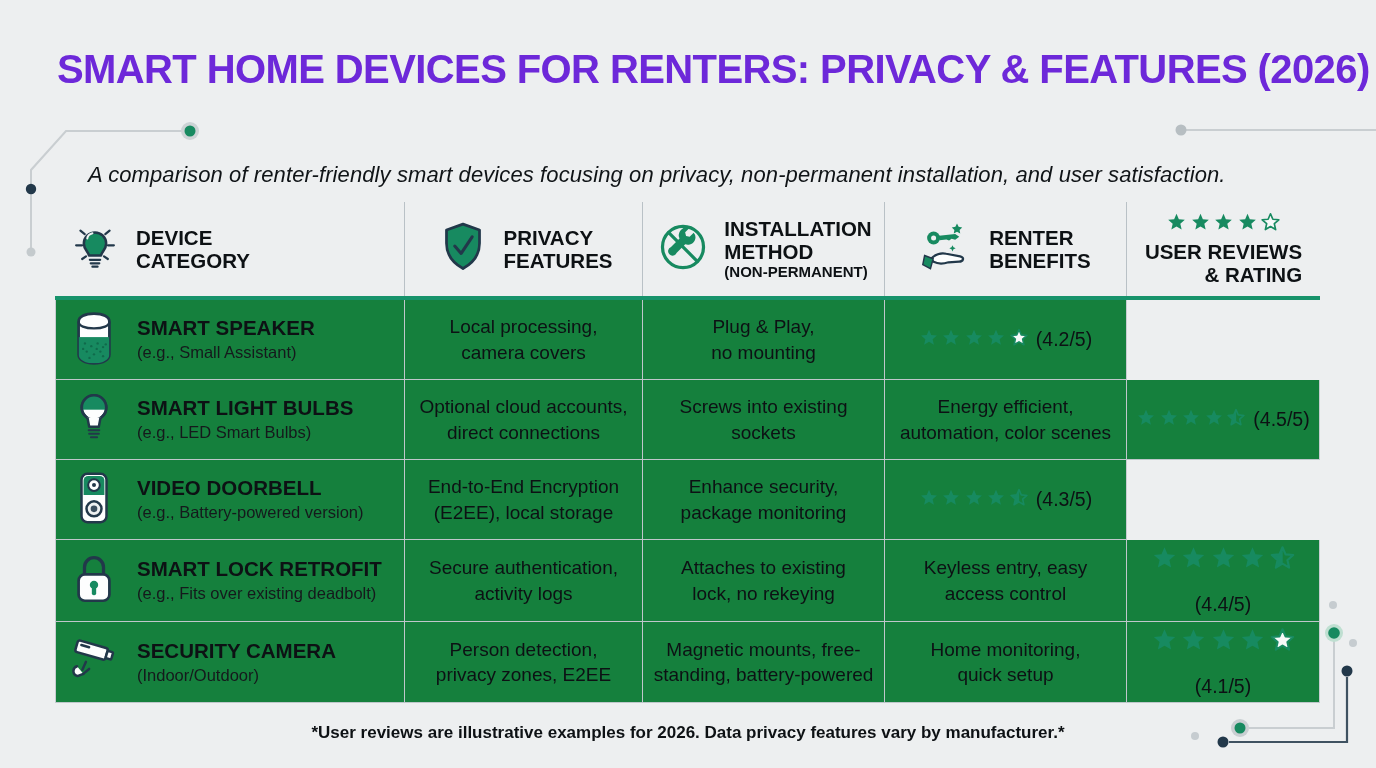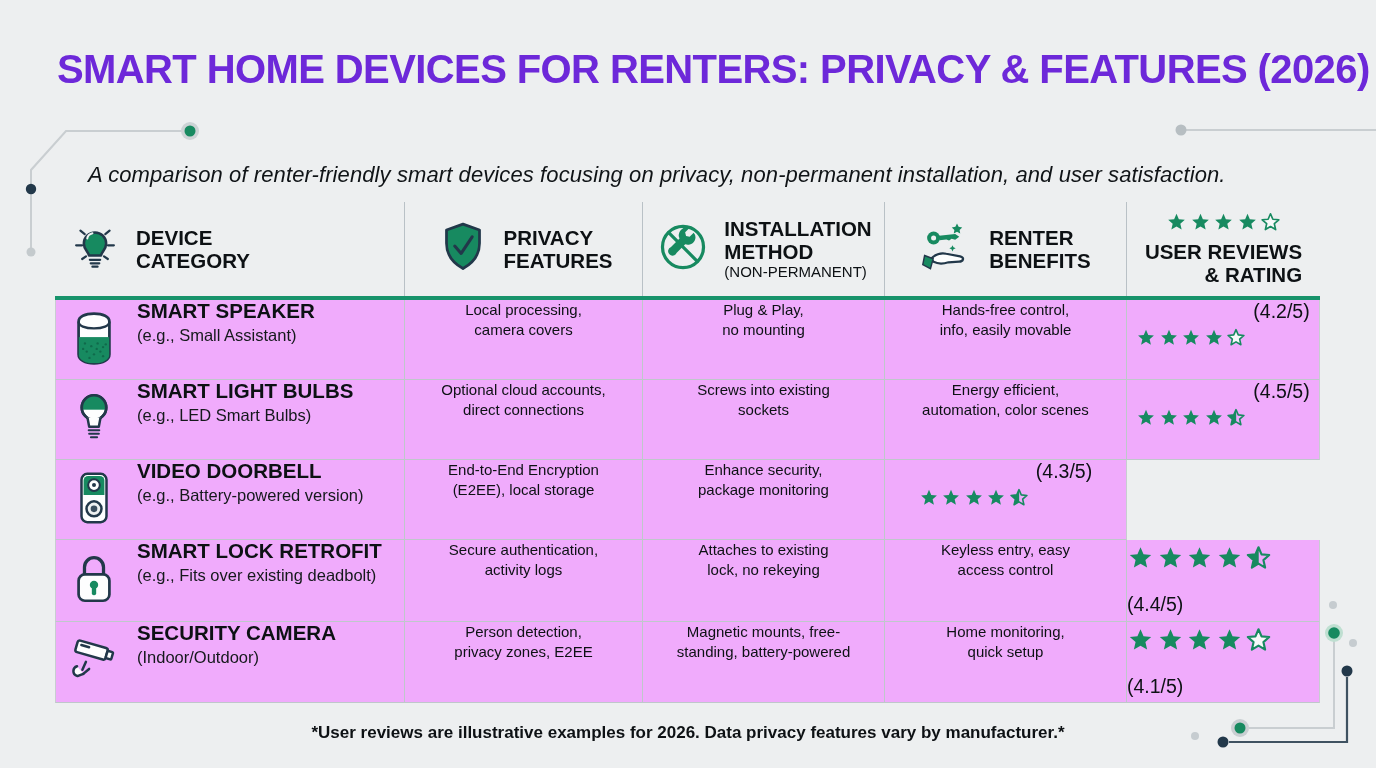--- a/index.html
+++ b/index.html
@@ -21,32 +21,32 @@
   .thead{
     display:grid;grid-template-columns:350px 238px 242px 242px 193px;
     height:94px;border-bottom:4px solid #17936b;
   }
   .h-cell{display:flex;align-items:center;gap:13px;border-right:1.5px solid #b9c1c6;padding:0 6px}
   .h-cell.c1{padding-left:12px}
   .h-cell.c2,.h-cell.c3,.h-cell.c4{justify-content:center}
   .h-cell.c5{flex-direction:column;justify-content:center;gap:3px;border-right:none}
   .h-line{font-size:20.5px;font-weight:700;line-height:1.14;color:#0d1114}
   .h-cell.c5 .h-line{text-align:right}
-  .h-sub{font-size:15px;font-weight:400;color:#0d1114;line-height:1.2}
+  .h-sub{font-size:15px;font-weight:700;color:#0d1114;line-height:1.2}
   .trow{display:grid;grid-template-columns:350px 238px 242px 242px 193px}
   .cell{
-    background:#f0abfc;border-right:1.5px solid #bfc7cb;border-bottom:1.5px solid #bfc7cb;
-    display:flex;justify-content:center;
+    background:#15803d;border-right:1.5px solid #bfc7cb;border-bottom:1.5px solid #bfc7cb;
+    display:flex;align-items:center;justify-content:center;
   }
   .cell.c5{border-right:1.5px solid #c8cdd1}
   .cell.c1{justify-content:flex-start;gap:15px;padding-left:10px;border-left:1.5px solid #c8cdd1}
   .icon-box{width:56px;display:flex;justify-content:center;align-items:center;flex:0 0 56px}
   .dev-name{font-size:20.5px;font-weight:700;line-height:1.12;color:#0d1114}
   .dev-sub{font-size:16.5px;margin-top:3px;color:#15191c;line-height:1.1}
-  .tcell{white-space:pre-line;text-align:center;font-size:15px;line-height:1.32;padding:0 4px;color:#0d1114}
+  .tcell{white-space:pre-line;text-align:center;font-size:19px;line-height:1.32;padding:0 4px;color:#0d1114}
   .rating{gap:7px}
   .rating.stacked{flex-direction:column;gap:17px}
   .stars{display:flex;gap:2.5px;align-items:center}
   .rate-label{font-size:19.5px;color:#0d1114}
   .footnote{
     position:absolute;left:0;top:723px;width:100%;margin:0;text-align:center;z-index:2;
     font-size:17px;font-weight:600;color:#0d1114;
   }
 </style>
 </head>
@@ -209,24 +209,20 @@
           </div>
         </div>
         <div class="cell c2">
           <div class="tcell">Local processing,
 camera covers</div>
         </div>
         <div class="cell c3">
           <div class="tcell">Plug &amp; Play,
 no mounting</div>
         </div>
-        <div class="cell c4">
-          <div class="tcell">Hands-free control,
-info, easily movable</div>
-        </div>
         <div class="cell c5 rating">
           <span class="stars">
             <span><svg width="20" height="20" viewBox="0 0 24 24">
                 <path d="M12 2 L14.7 8.28 L21.51 8.91 L16.37 13.42 L17.88 20.09 L12 16.6 L6.12 20.09 L7.63 13.42 L2.49 8.91 L9.3 8.28 Z" fill="#178a60"></path>
               </svg></span>
             <span><svg width="20" height="20" viewBox="0 0 24 24">
                 <path d="M12 2 L14.7 8.28 L21.51 8.91 L16.37 13.42 L17.88 20.09 L12 16.6 L6.12 20.09 L7.63 13.42 L2.49 8.91 L9.3 8.28 Z" fill="#178a60"></path>
               </svg></span>
             <span><svg width="20" height="20" viewBox="0 0 24 24">
                 <path d="M12 2 L14.7 8.28 L21.51 8.91 L16.37 13.42 L17.88 20.09 L12 16.6 L6.12 20.09 L7.63 13.42 L2.49 8.91 L9.3 8.28 Z" fill="#178a60"></path>

